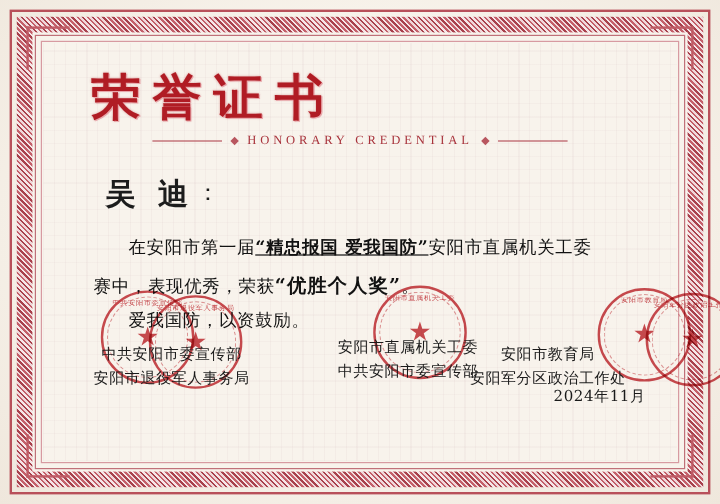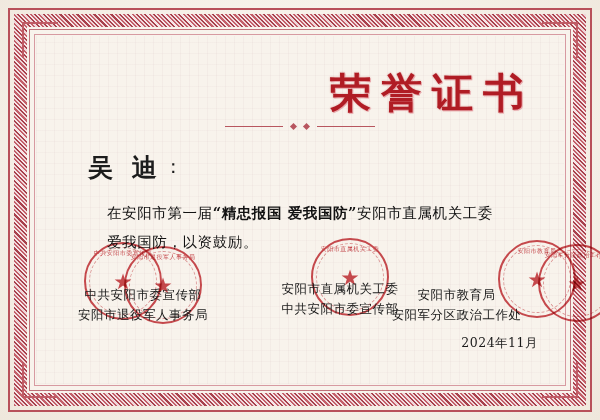--- a/index.html
+++ b/index.html
@@ -85,22 +85,22 @@
 
   .content {
     position: absolute;
     left: 40px; top: 40px; right: 40px; bottom: 40px;
     box-sizing: border-box;
     padding: 10px 26px 0 26px;
   }
 
   
   .title-block {
-    text-align: right;
-    margin-top: 20px;
+    text-align: left;
+    margin-top: 8px;
   }
   .main-title {
     font-family: "DejaVu Serif", "Liberation Serif", serif;
     font-size: 41px;
     letter-spacing: 10px;
     font-weight: bold;
     color: #b01c24;
     text-shadow: 1px 1px 0 #e8a7ab, 0 0 2px rgba(176,28,36,0.45);
     line-height: 1.15;
     padding-left: 10px;
@@ -163,20 +163,21 @@
     text-align: justify;
   }
   .body-text p {
     margin: 0;
   }
   .indent {
     text-indent: 2em;
   }
   .emph {
     font-weight: bold;
+    text-decoration: underline;
   }
   .award {
     font-weight: bold;
     font-size: 16px;
     letter-spacing: 1px;
   }
 
   
   .seals {
     position: absolute;
@@ -243,21 +244,21 @@
     font-size: 12.5px;
     line-height: 1.55;
     letter-spacing: 0.5px;
   }
   .sig-left  { left: 8px;  bottom: 56px; width: 190px; }
   .sig-mid   { left: 205px; bottom: 62px; width: 190px; }
   .sig-right { right: 6px; bottom: 56px; width: 195px; }
   .sig-date {
     position: absolute;
     right: 22px;
-    bottom: 28px;
+    bottom: 41px;
     font-size: 12.5px;
     color: #1a1a1a;
     font-family: "DejaVu Serif", "Liberation Serif", serif;
     letter-spacing: 0.5px;
   }
 </style>
 </head>
 <body>
 
 <div class="certificate">
@@ -274,32 +275,34 @@
 
   <div class="watermark"></div>
 
   <div class="content">
 
     <div class="title-block">
       <div class="main-title">荣誉证书</div>
       <div class="sub-title-row">
         <span class="sub-rule"></span>
         <span class="sub-diamond"></span>
+        <span class="sub-title">HONORARY CREDENTIAL</span>
         <span class="sub-diamond"></span>
         <span class="sub-rule"></span>
       </div>
     </div>
 
     <div class="recipient">
       <span class="recipient-name">吴 迪</span>
       <span class="recipient-colon">：</span>
     </div>
 
     <div class="body-text">
       <p class="indent"><span>在安阳市第一届</span><span class="emph">“精忠报国  爱我国防”</span><span>安阳市直属机关工委</span></p>
+      <p><span>赛中，表现优秀，荣获</span><span class="award">“优胜个人奖”</span><span>。</span></p>
       <p class="indent">爱我国防，以资鼓励。</p>
     </div>
 
     <div class="seals">
       <div class="seal seal1">
         <span class="ring-text"></span>
         <span class="seal-label">中共安阳市委宣传部</span>
         <span class="star">★</span>
       </div>
       <div class="seal seal2">

